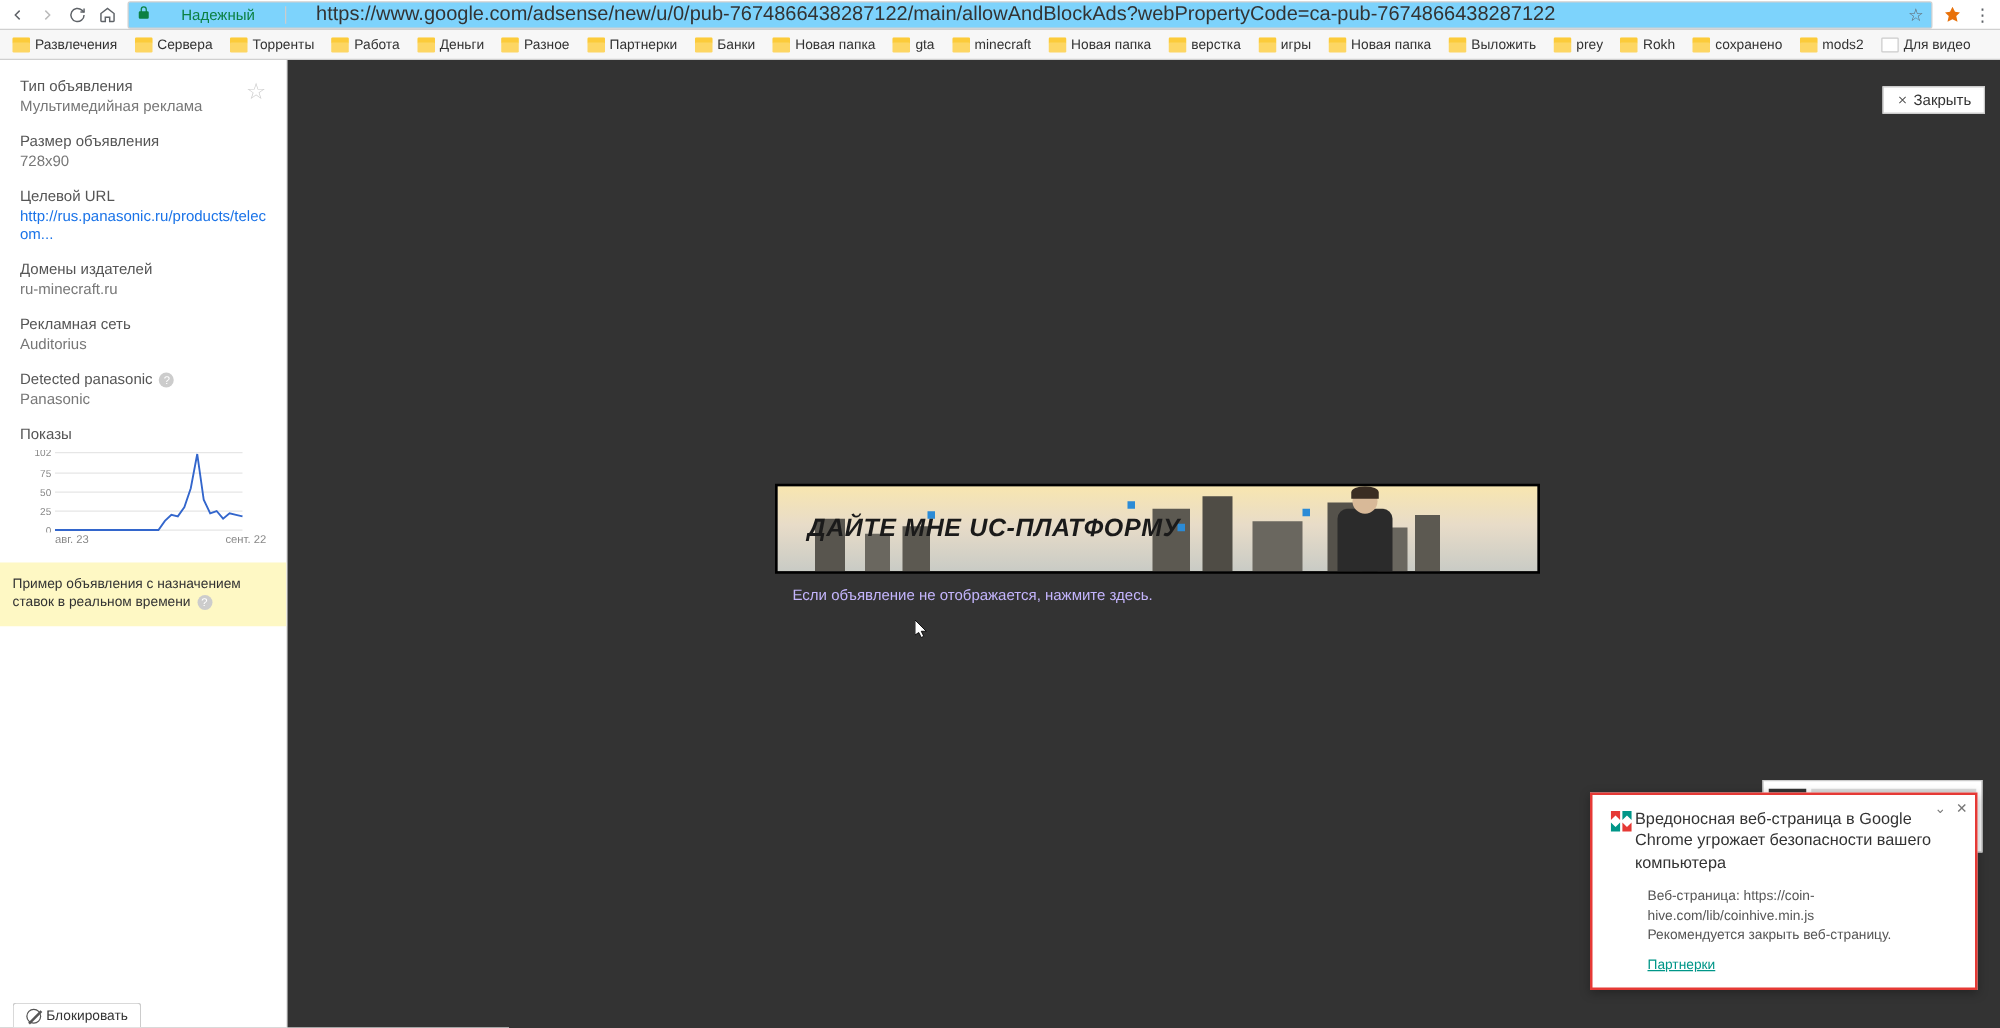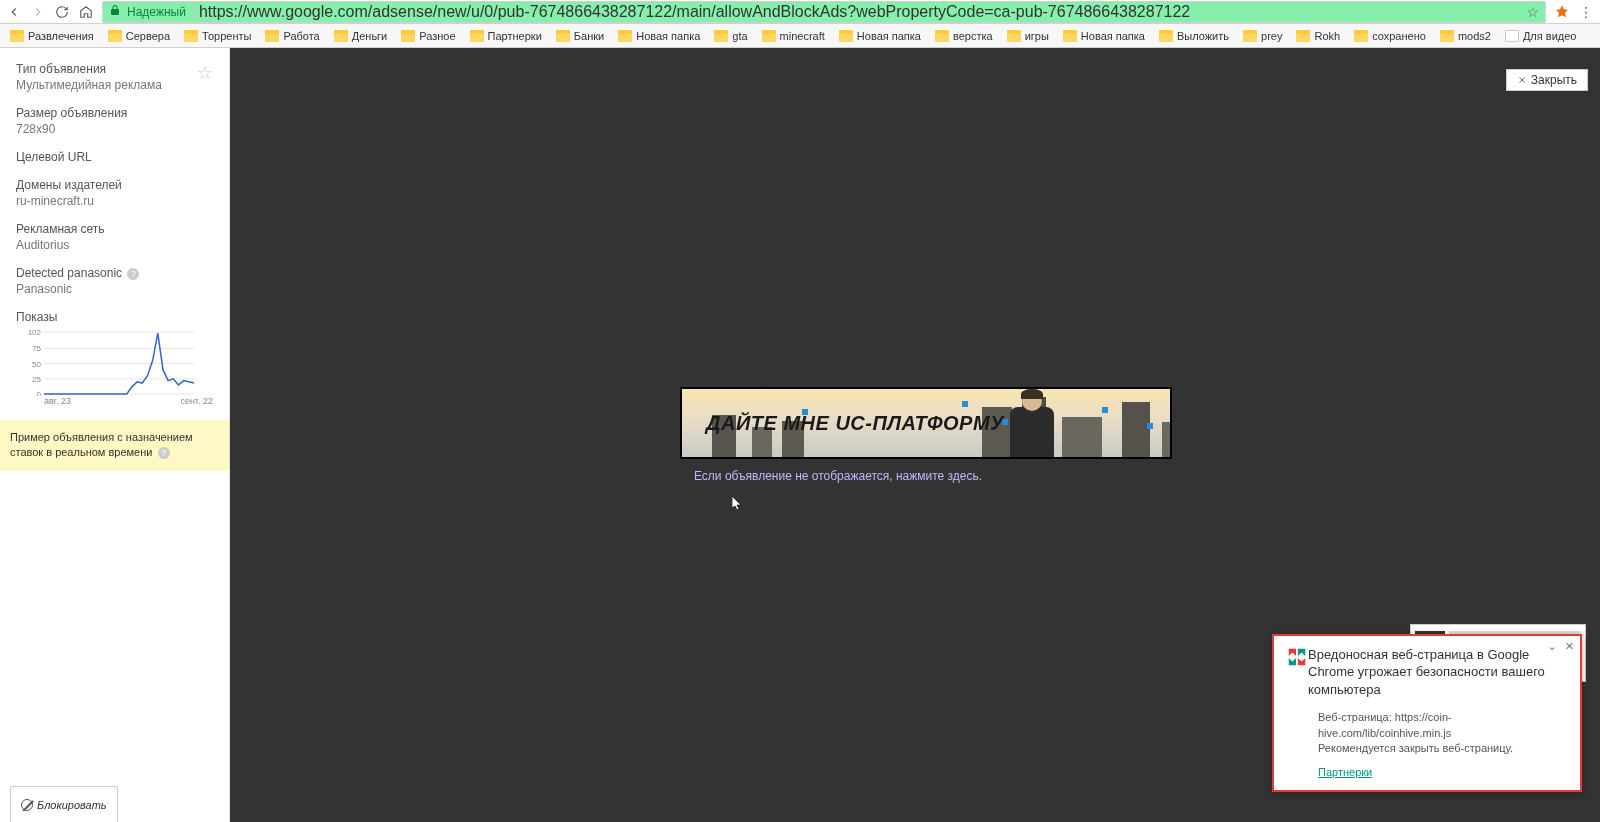--- a/index.html
+++ b/index.html
@@ -1,21 +1,21 @@
 <!DOCTYPE html>
 <html><head>
 <meta charset="utf-8">
 <style>
   * { box-sizing: border-box; margin: 0; padding: 0; }
   html, body { width: 1600px; height: 822px; font-family: Arial, Helvetica, sans-serif; font-size: 12px; color: #333; overflow: hidden; background:#fff;}
   
   .chrome-bar { height: 24px; display:flex; align-items:center; padding: 0 6px; gap:8px; border-bottom:1px solid #d0d0d0;}
   .nav-icon { width:16px; height:16px; display:flex; align-items:center; justify-content:center; cursor:pointer; color:#5f6368;}
   .nav-icon.disabled { color:#bbb; cursor:default;}
-  .addr-wrap { flex:1; display:flex; align-items:center; gap:6px; height:22px; border:1px solid #d0d0d0; border-radius:2px; padding:0 6px; background:#86efac;}
+  .addr-wrap { flex:1; display:flex; align-items:center; gap:24px; height:22px; border:1px solid #d0d0d0; border-radius:2px; padding:0 6px; background:#7dd3fc;}
   .lock-icon { color:#0b8043; font-size:12px; }
   .secure-text { color:#0b8043; font-size:12px;}
   .divider { width:1px; height:14px; background:#ccc;}
   .url-text { color:#333; font-size:16px; flex:1; white-space:nowrap; overflow:hidden; text-overflow:ellipsis;}
   .star-icon { color:#5f6368; font-size:14px;}
   .ext-icon { width:16px; height:16px;}
   .menu-dots { font-size:14px; color:#5f6368;}
   
   .bookmarks-bar { height:24px; display:flex; align-items:center; gap:2px; padding:0 4px; border-bottom:1px solid #d0d0d0; background:#f7f7f7;}
   .bookmark { display:flex; align-items:center; gap:4px; padding:2px 6px; cursor:pointer; white-space:nowrap; font-size:11px; color:#333;justify-content:flex-end;}
@@ -31,21 +31,21 @@
   .help-q { display:inline-block; width:12px; height:12px; border-radius:50%; background:#ccc; color:#fff; font-size:9px; text-align:center; line-height:12px; margin-left:2px;}
   .star-outline { position:absolute; right:16px; top:14px; font-size:18px; color:#ccc;}
   .chart-box { margin-top:6px;}
   .chart-svg { display:block;}
   .chart-labels { display:flex; justify-content:space-between; font-size:9px; color:#888; padding-left:28px;}
   .yellow-note { background:#fef8c4; padding:10px; margin:10px -16px 0 -16px; font-size:11px; line-height:1.4; color:#333;}
   
   .preview { flex:1; background:#333; position:relative;}
   .close-btn { position:absolute; top:21px; right:12px; background:#fff; border:1px solid #ccc; padding:3px 10px; font-size:12px; display:flex; align-items:center; gap:4px; cursor:pointer;}
   .ad-container { position:absolute; left:50%; top:50%; transform:translate(-50%, -50%); text-align:left;}
-  .ad-banner { width:492px; height:72px; border:2px solid #000; position:relative; overflow:hidden;margin-left:22px;}
+  .ad-banner { width:612px; height:72px; border:2px solid #000; position:relative; overflow:hidden;margin-left:22px;}
   .sky { position:absolute; inset:0; background:linear-gradient(180deg,#f8e6b0 0%,#e8dcc8 45%,#c9cbc5 100%);}
   .building { position:absolute; bottom:0; background:#6b6962;}
   .b1{left:30px;width:24px;height:42px;background:#58554e;}
   .b2{left:70px;width:20px;height:30px;background:#6a675f;}
   .b3{left:300px;width:30px;height:50px;background:#5c5951;}
   .b4{left:340px;width:24px;height:60px;background:#4f4c45;}
   .b5{left:380px;width:40px;height:40px;background:#6a675f;}
   .b6{left:440px;width:28px;height:55px;background:#55524b;}
   .b7{left:480px;width:24px;height:35px;background:#6a675f;}
   .b8{left:510px;width:20px;height:45px;background:#5c5951;}
@@ -71,21 +71,21 @@
   .mini-line.short{width:60%;}
   
   .kasp-alert { position:absolute; right:18px; bottom:30px; width:310px; border:2px solid #e53935; background:#fff; padding:10px 12px; box-shadow:0 2px 8px rgba(0,0,0,.3);}
   .kasp-header{display:flex; }
   .kasp-logo{width:22px;height:22px;flex-shrink:0;}
   .kasp-title{font-size:13px; line-height:1.35;}
   .kasp-controls{position:absolute; top:4px; right:6px; display:flex; gap:8px; font-size:11px; color:#777;}
   .kasp-body{margin-top:12px; font-size:11px; color:#555; line-height:1.4; padding-left:32px;}
   .kasp-link{color:#009688; text-decoration:underline; margin-top:8px; display:inline-block; cursor:pointer;}
   
-  .block-btn { position:absolute; left:10px; bottom:0; height:36px; background:#fff; border:1px solid #ccc; border-bottom:none; border-radius:3px 3px 0 0; padding:2px 10px; font-size:11px; display:flex; align-items:center; gap:4px; cursor:pointer;font-style:italic;}
+  .block-btn { position:absolute; left:10px; bottom:0; height:20px; background:#fff; border:1px solid #ccc; border-bottom:none; border-radius:3px 3px 0 0; padding:2px 10px; font-size:11px; display:flex; align-items:center; gap:4px; cursor:pointer;}
   .noentry{width:12px;height:12px;border:1.5px solid #555;border-radius:50%;position:relative;}
   .noentry::after{content:"";position:absolute;left:-1px;top:50%;width:14px;height:1.5px;background:#555;transform:rotate(-45deg);}
 </style>
 </head>
 <body>
 
 <div class="chrome-bar">
   <div class="nav-icon">
     <svg width="14" height="14" viewBox="0 0 24 24" fill="none" stroke="#5f6368" stroke-width="2">
         <path d="M15 18l-6-6 6-6"></path>
@@ -221,20 +221,21 @@
     <div class="field">
       <div class="field-label">Тип объявления</div>
       <div class="field-value">Мультимедийная реклама</div>
     </div>
     <div class="field">
       <div class="field-label">Размер объявления</div>
       <div class="field-value">728x90</div>
     </div>
     <div class="field">
       <div class="field-label">Целевой URL</div>
+      <div class="field-link">http://rus.panasonic.ru/products/telecom...</div>
     </div>
     <div class="field">
       <div class="field-label">Домены издателей</div>
       <div class="field-value">ru-minecraft.ru</div>
     </div>
     <div class="field">
       <div class="field-label">Рекламная сеть</div>
       <div class="field-value">Auditorius</div>
     </div>
     <div class="field">

